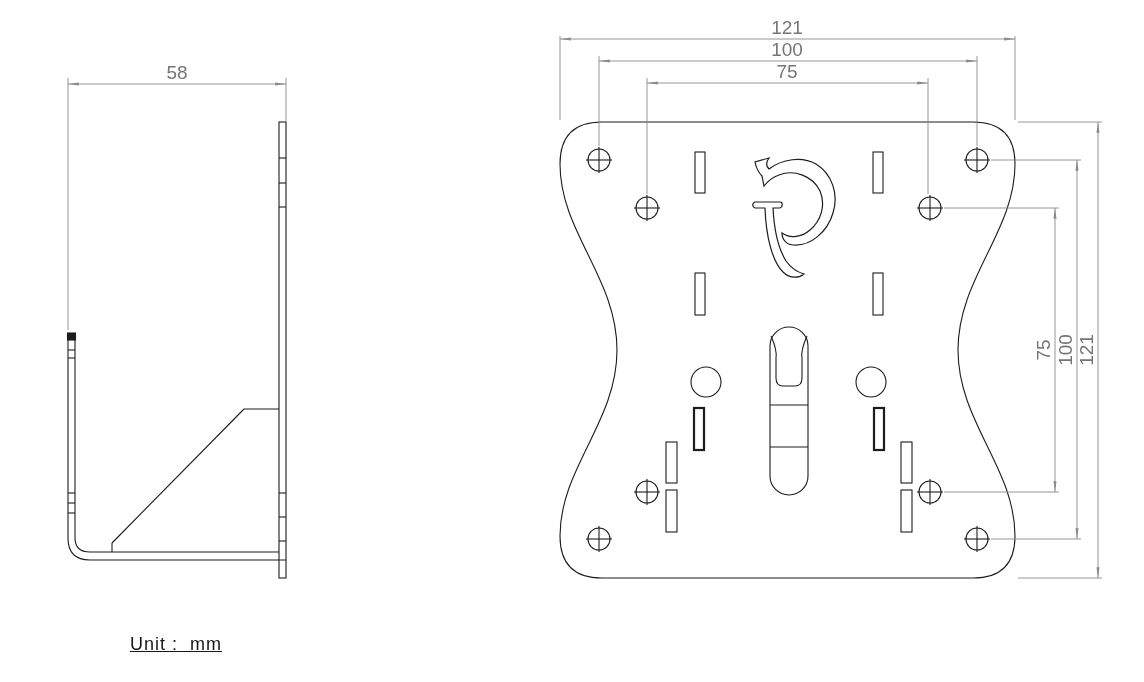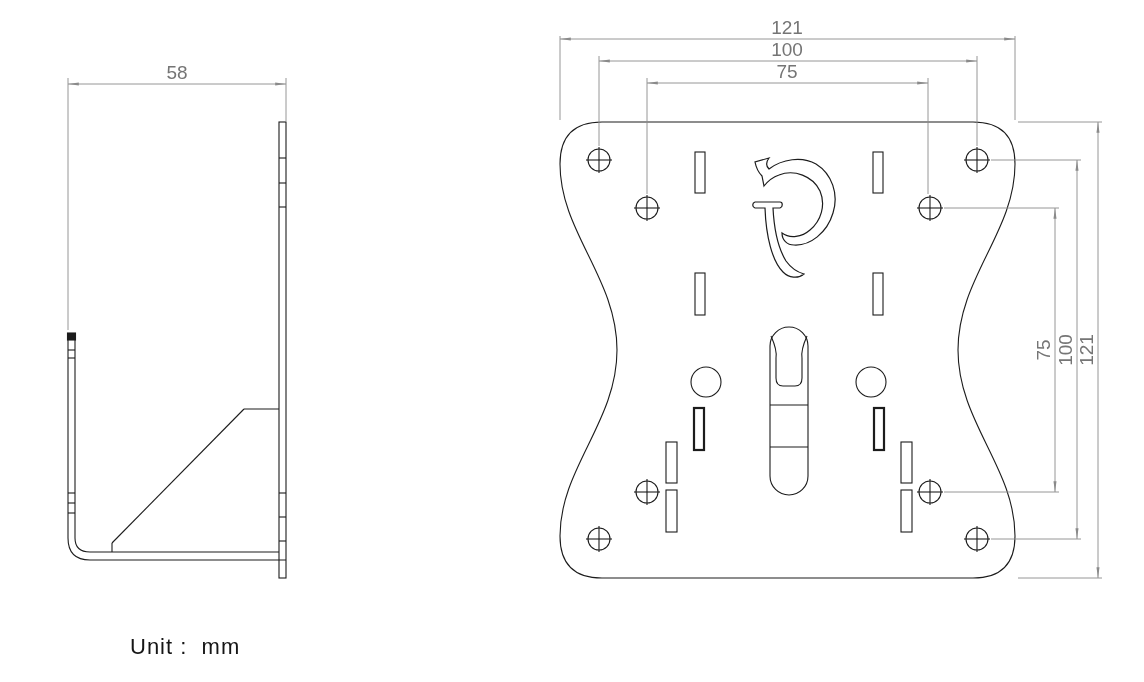--- a/index.html
+++ b/index.html
@@ -1,20 +1,20 @@
 <!DOCTYPE html>
 <html><head>
 <meta charset="utf-8">
 <style>
   html,body{margin:0;padding:0;background:#ffffff;}
   .canvas{position:relative;width:1144px;height:682px;background:#ffffff;overflow:hidden;
           font-family:"Liberation Sans", sans-serif;}
   svg text{font-family:"Liberation Sans", sans-serif;fill:#757575;font-size:19px;}
-  .unit-label{position:absolute;left:130px;top:634px;font-size:22px;color:#161616;
-              letter-spacing:1px;white-space:pre;}
+  .unit-label{position:absolute;left:130px;top:634px;font-size:18px;color:#161616;
+              letter-spacing:1px;white-space:pre;text-decoration:underline;}
 </style>
 </head>
 <body>
 
 <div class="canvas">
 
 <svg width="1144" height="682" viewBox="0 0 1144 682">
   <defs>
     <marker id="arE" viewBox="0 0 12 4" refX="12" refY="2" markerWidth="12" markerHeight="4" orient="auto">
       <path d="M12,2 L0,0.3 L0,3.7 Z" fill="#8a8a8a"></path>

